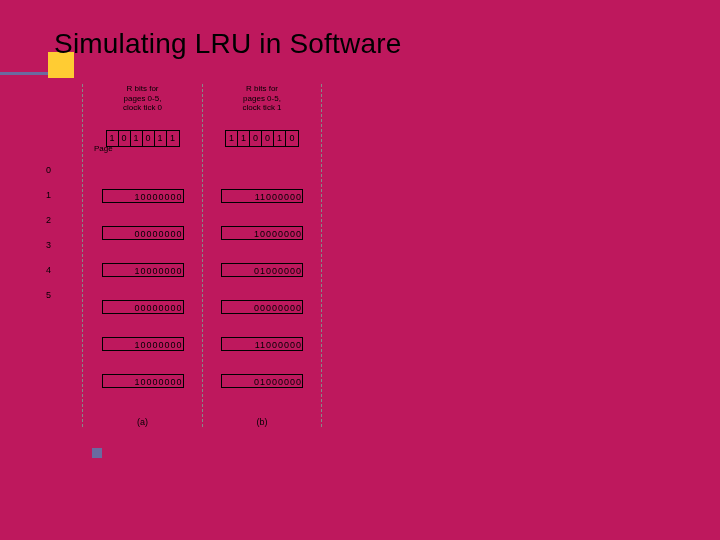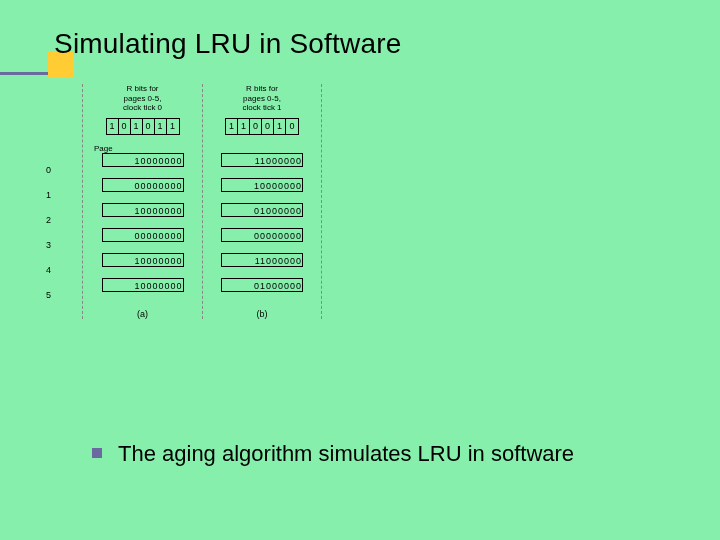--- a/index.html
+++ b/index.html
@@ -7,21 +7,21 @@
     margin: 0; padding: 0;
     width: 720px; height: 540px;
     background: #fff;
     font-family: Arial, Helvetica, sans-serif;
     color: #000;
     overflow: hidden;
   }
   .slide {
     position: relative;
     width: 720px; height: 540px;
-    background: #86efac;
+    background: #be185d;
   }
   .accent-block {
     position: absolute;
     left: 48px; top: 52px;
     width: 26px; height: 26px;
   }
   .title {
     position: absolute;
     left: 54px; top: 28px;
     font-size: 28px;
@@ -49,20 +49,21 @@
     margin-bottom: 10px;
     margin-left: 48px;
   }
   .tickcol {
     width: 120px;
     display: flex;
     flex-direction: column;
     align-items: center;
     border-left: 1px dashed #888;
     padding: 0 8px;
+    gap: 12px;
   }
   .tickcol.first { border-left: 1px dashed #888; }
   .tick-hdr {
     font-size: 8px;
     text-align: center;
     line-height: 1.2;
     margin-bottom: 4px;
     height: 30px;
   }
   .bitsbox {
@@ -196,16 +197,15 @@
         <div class="counterbox">11000000</div>
         <div class="counterbox">01000000</div>
         <div class="sublabel">(b)</div>
       </div>
 
     </div>
   </div>
 
   <div class="body-bullets">
     <div class="bullet-sq" style="background:#6a6aa0;"></div>
-    <div class="bullet-text">The aging algorithm simulates LRU in software</div>
   </div>
 
 </div>
 
 </body></html>

